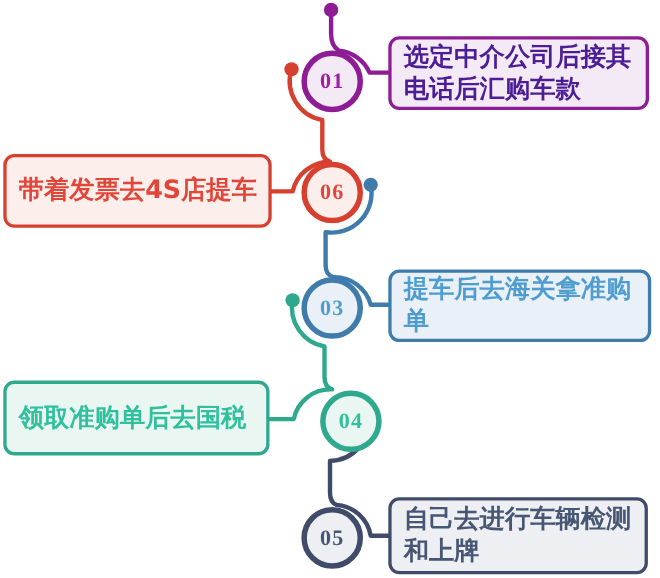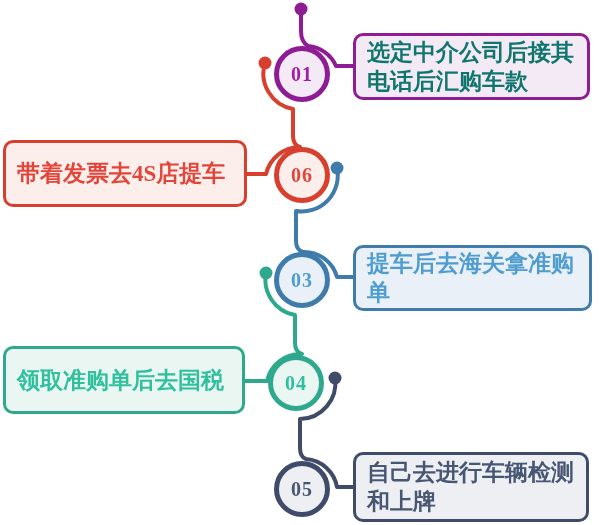--- a/index.html
+++ b/index.html
@@ -44,33 +44,33 @@
 
   <div class="num-circle" style="left: 274px; top: 46px; border-color: rgb(142, 28, 148); background-color: rgb(244, 234, 245); color: rgb(161, 29, 168);">
     <span>01</span>
   </div>
   <div class="num-circle" style="left: 274px; top: 147px; border-color: rgb(215, 64, 47); background-color: rgb(252, 238, 235); color: rgb(226, 70, 58);">
     <span>06</span>
   </div>
   <div class="num-circle" style="left: 274px; top: 252px; border-color: rgb(63, 124, 171); background-color: rgb(233, 240, 247); color: rgb(79, 157, 208);">
     <span>03</span>
   </div>
-  <div class="num-circle" style="left: 268px; top: 355px; border-color: rgb(47, 169, 141); background-color: rgb(234, 246, 242); color: rgb(48, 192, 157);">
+  <div class="num-circle" style="left: 291px; top: 355px; border-color: rgb(47, 169, 141); background-color: rgb(234, 246, 242); color: rgb(48, 192, 157);">
     <span>04</span>
   </div>
   <div class="num-circle" style="left: 274px; top: 461px; border-color: rgb(63, 75, 105); background-color: rgb(237, 239, 243); color: rgb(71, 86, 114);">
     <span>05</span>
   </div>
 
-  <div class="step-box" style="left: 353px; top: 33px; width: 237px; height: 67px; border-color: rgb(142, 28, 148); background-color: rgb(244, 234, 245); color: #0f766e;">
+  <div class="step-box" style="left: 353px; top: 33px; width: 237px; height: 67px; border-color: rgb(142, 28, 148); background-color: rgb(244, 234, 245); color: #4c1d95;">
     <div class="line">选定中介公司后接其</div>
     <div class="line">电话后汇购车款</div>
   </div>
 
-  <div class="step-box" style="left: 3px; top: 140px; width: 244px; height: 67px; border-color: rgb(215, 64, 47); background-color: rgb(252, 238, 235); color: rgb(226, 70, 58); font-family: Liberation Serif, serif;">
+  <div class="step-box" style="left: 3px; top: 140px; width: 244px; height: 67px; border-color: rgb(215, 64, 47); background-color: rgb(252, 238, 235); color: rgb(226, 70, 58);">
     <div class="line">带着发票去4S店提车</div>
   </div>
 
   <div class="step-box" style="left: 353px; top: 245px; width: 239px; height: 66px; border-color: rgb(63, 124, 171); background-color: rgb(233, 240, 247); color: rgb(79, 157, 208);">
     <div class="line">提车后去海关拿准购</div>
     <div class="line">单</div>
   </div>
 
   <div class="step-box" style="left: 3px; top: 346px; width: 242px; height: 68px; border-color: rgb(47, 169, 141); background-color: rgb(234, 246, 242); color: rgb(48, 192, 157);">
     <div class="line">领取准购单后去国税</div>

